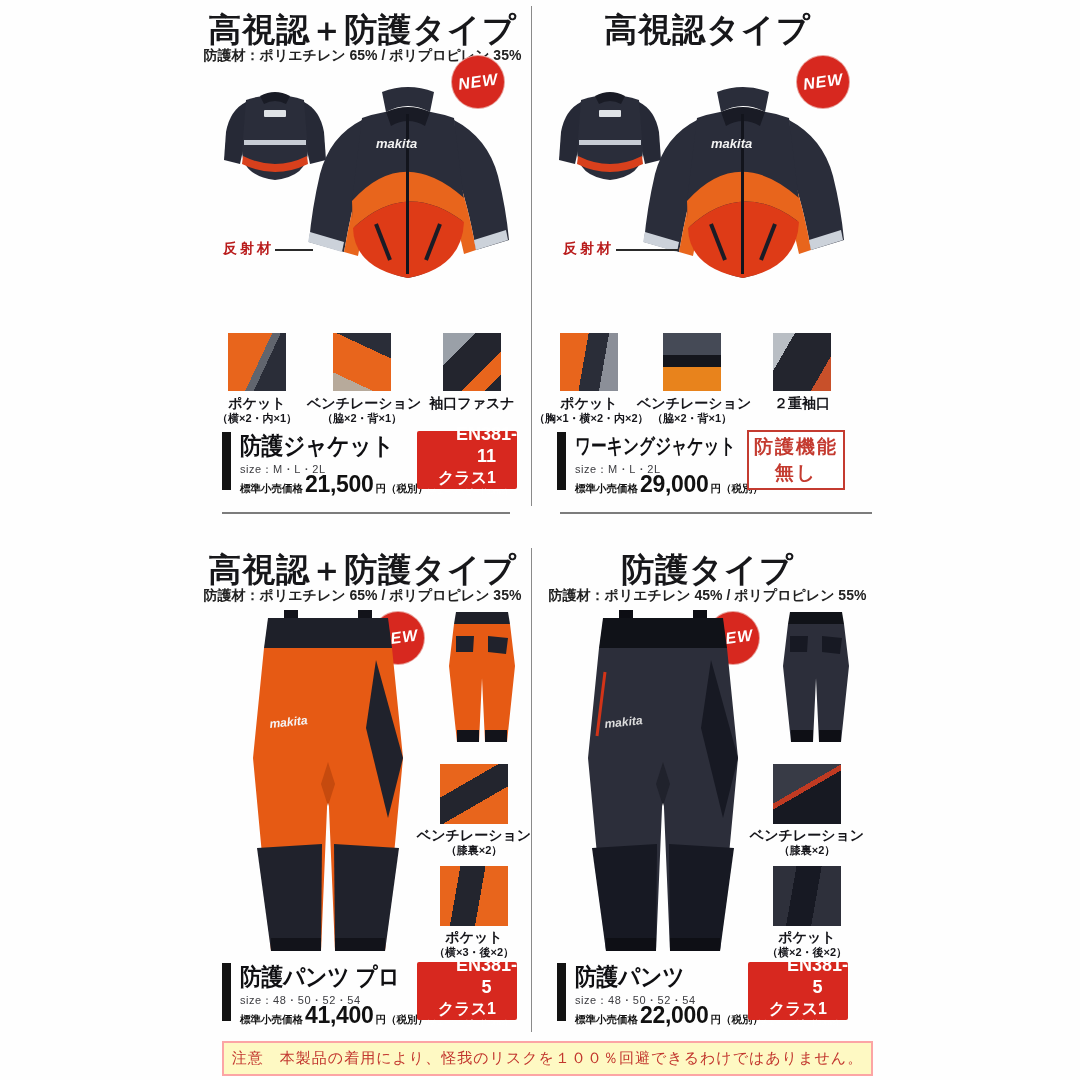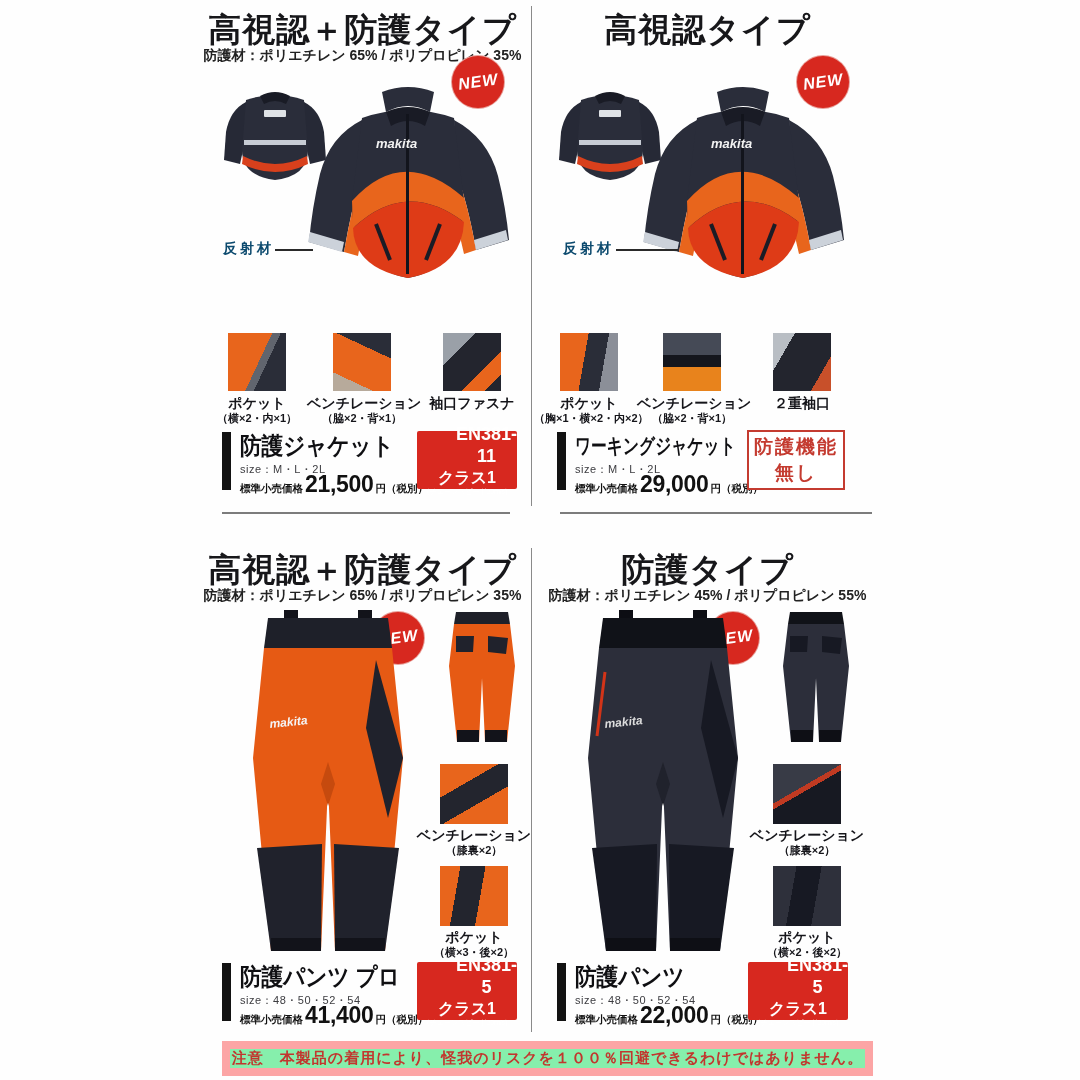--- a/index.html
+++ b/index.html
@@ -12,21 +12,21 @@
   .qtitle { position:absolute; width:335px; text-align:center; font-size:33px; font-weight:900;
             color:#17171a; letter-spacing:1px; white-space:nowrap; }
   .qsub   { position:absolute; width:335px; text-align:center; font-size:14px; font-weight:700;
             color:#222; white-space:nowrap; }
 
   .newb { position:absolute; width:52px; height:52px; border-radius:50%; background:#d7281f;
           display:flex; align-items:center; justify-content:center; box-shadow:0 0 0 1px #e8a09a; }
   .newb span { color:#fff; font-weight:900; font-style:italic; font-size:16px; letter-spacing:1px;
                transform:rotate(-8deg); }
 
-  .callout { position:absolute; font-size:14px; font-weight:700; color:#0c4a6e; letter-spacing:3px; }
+  .callout { position:absolute; font-size:14px; font-weight:700; color:#b91c1c; letter-spacing:3px; }
   .cline   { position:absolute; height:2px; background:#2a2a2a; }
 
   .ph    { position:absolute; width:58px; height:58px; }
   .ph-sm { position:absolute; width:68px; height:60px; }
   .ph-q1a { background:linear-gradient(115deg,#e8651c 52%,#61656e 52% 62%,#2a2d38 62%); }
   .ph-q1b { background:linear-gradient(205deg,#2a2d38 30%,#e8651c 30% 78%,#b7aa9b 78%); }
   .ph-q1c { background:linear-gradient(135deg,#9aa0a8 28%,#23252e 28% 66%,#e8651c 66% 86%,#23252e 86%); }
   .ph-q2a { background:linear-gradient(100deg,#e8651c 42%,#2a2d38 42% 72%,#8b8f98 72%); }
   .ph-q2b { background:linear-gradient(180deg,#454a56 38%,#14161d 38% 58%,#e8831c 58%); }
   .ph-q2c { background:linear-gradient(120deg,#b9bec4 24%,#23252e 24% 78%,#c8502a 78%); }
@@ -55,23 +55,23 @@
   .cert .c2 { font-size:16px; font-weight:800; }
   .cert .c3 { font-size:7.5px; letter-spacing:-0.5px; }
 
   .noprot { position:absolute; background:#fff; border:2px solid #c43b30; color:#c43b30;
             text-align:center; display:flex; flex-direction:column; justify-content:center;
             font-weight:800; font-size:19px; line-height:1.35; letter-spacing:2px; }
 
   .vline { position:absolute; width:1px; background:#8a8a8a; }
   .hline { position:absolute; height:2px; background:#7c7c7c; }
 
-  .footer-box { position:absolute; border:8px solid #fca5a5; color:#c2362e; font-weight:700;
+  .footer-box { position:absolute; border:2px solid #fca5a5; color:#c2362e; font-weight:400;
                 font-size:15px; display:flex; align-items:center; justify-content:center;
-                letter-spacing:1px; white-space:nowrap; background:#86efac; }
+                letter-spacing:1px; white-space:nowrap; background:#fef9c3; }
   svg { display:block; }
 </style>
 </head>
 <body>
 
 <div class="page">
 
   <div class="vline" style="left:531px; top:6px;   height:500px;"></div>
   <div class="vline" style="left:531px; top:548px; height:484px;"></div>
   <div class="hline" style="left:222px; top:512px; width:288px;"></div>

